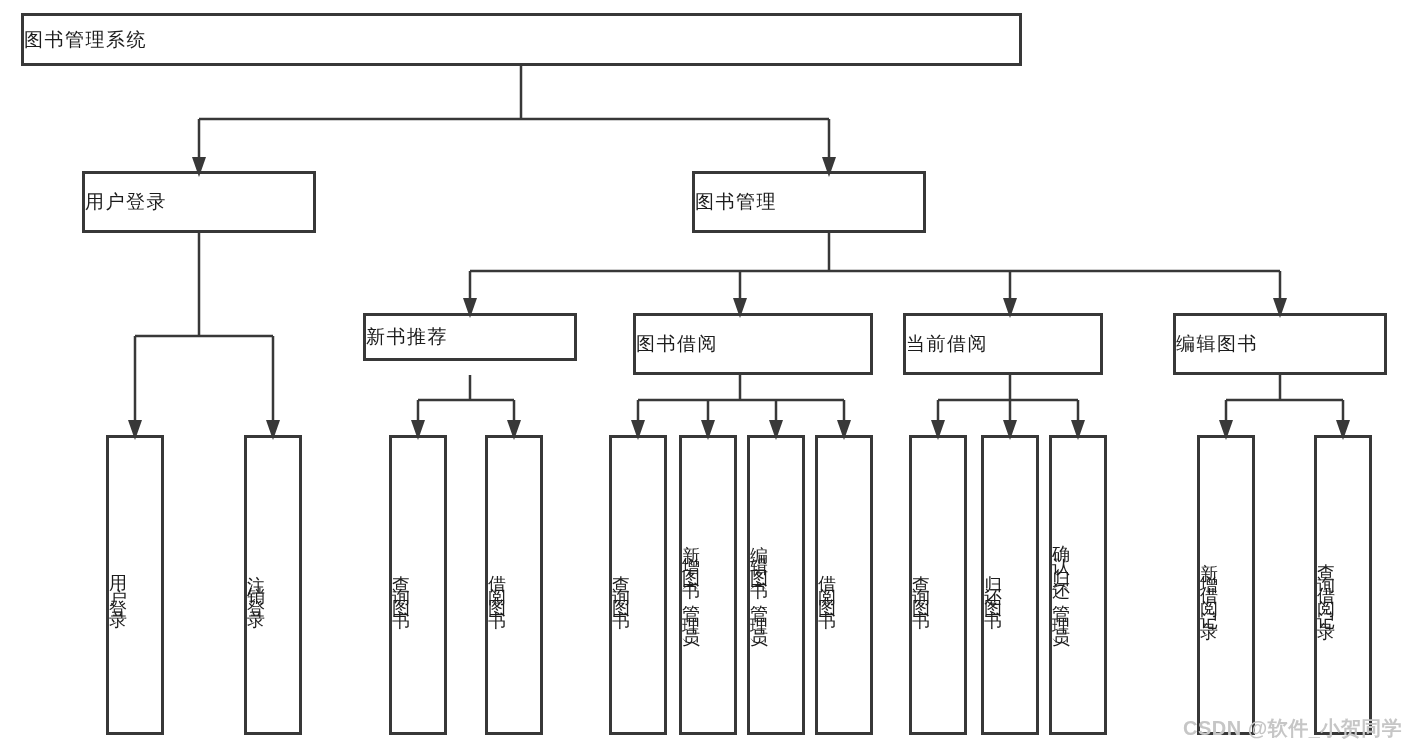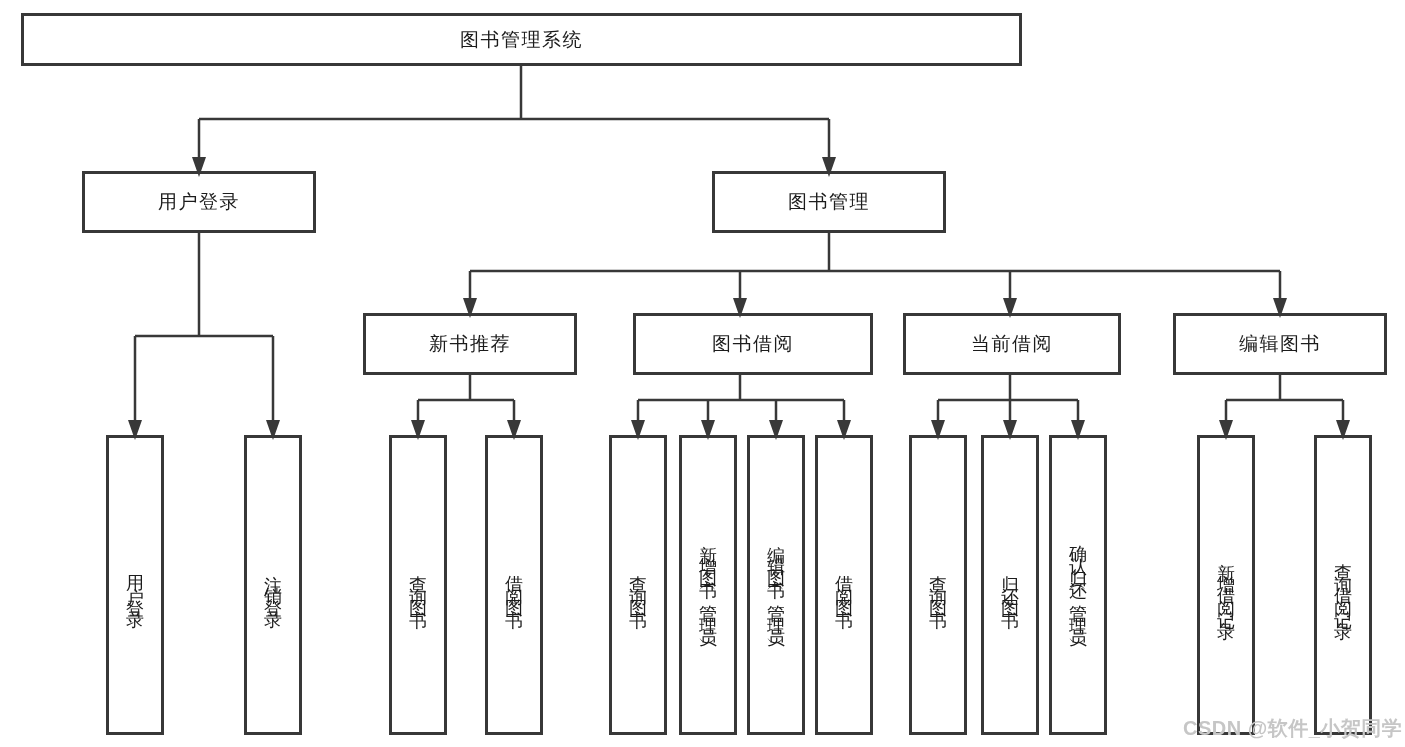--- a/index.html
+++ b/index.html
@@ -20,21 +20,21 @@
     position:absolute;left:0;top:0;width:1405px;height:747px;
     z-index:3;pointer-events:none;
   }
   .connectors .strokes{stroke:var(--line,#383838);stroke-width:2.5;fill:none;}
   .connectors .fills{fill:var(--line,#383838);stroke:none;}
   .box{
     position:absolute;
     box-sizing:border-box;
     border:3px solid var(--line,#383838);
     background:#fff;
-    display:flex;align-items:center;justify-content:center;
+    display:flex;align-items:center;justify-content:flex-start;
     z-index:2;
     color:var(--text,#1c1c1c);
   }
   .box.h span{
     font-size:19px;
     letter-spacing:1.5px;
     white-space:nowrap;
     color:var(--text,#1c1c1c);
   }
   .box.v span{
@@ -104,31 +104,31 @@
     </g>
   </svg>
 
   <div class="box h" style="left:21px;top:13px;width:1001px;height:53px">
     <span>图书管理系统</span>
   </div>
 
   <div class="box h" style="left:82px;top:171px;width:234px;height:62px">
     <span>用户登录</span>
   </div>
-  <div class="box h" style="left:712px;top:171px;width:234px;height:62px">
+  <div class="box h" style="left:692px;top:171px;width:234px;height:62px">
     <span>图书管理</span>
   </div>
 
-  <div class="box h" style="left:363px;top:313px;width:214px;height:62px">
+  <div class="box h" style="left:363px;top:313px;width:214px;height:48px">
     <span>新书推荐</span>
   </div>
   <div class="box h" style="left:633px;top:313px;width:240px;height:62px">
     <span>图书借阅</span>
   </div>
-  <div class="box h" style="left:903px;top:313px;width:218px;height:62px">
+  <div class="box h" style="left:903px;top:313px;width:200px;height:62px">
     <span>当前借阅</span>
   </div>
   <div class="box h" style="left:1173px;top:313px;width:214px;height:62px">
     <span>编辑图书</span>
   </div>
 
   <div class="box v" style="left:106px;top:435px;width:58px;height:300px">
     <span>用户登录</span>
   </div>
   <div class="box v" style="left:244px;top:435px;width:58px;height:300px">

